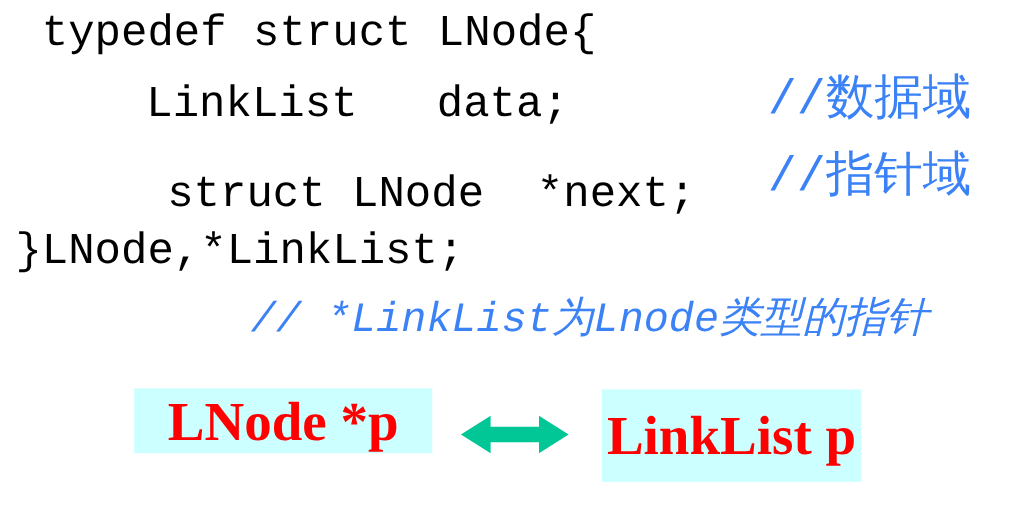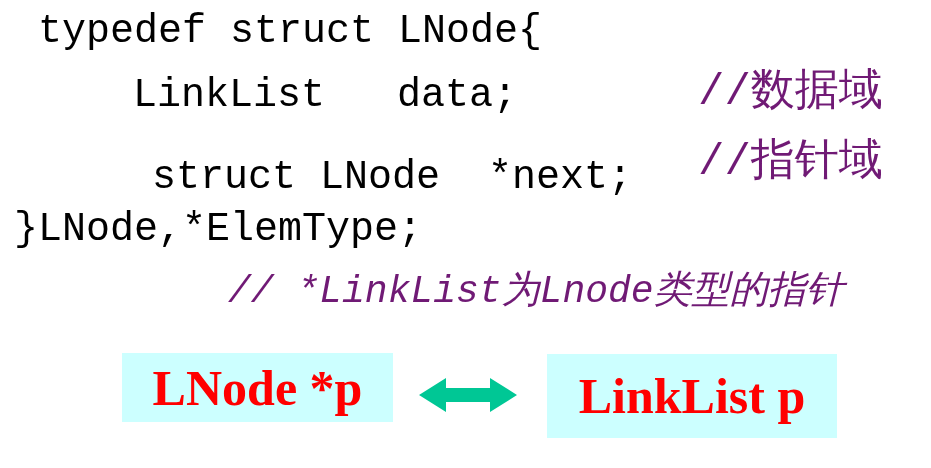--- a/index.html
+++ b/index.html
@@ -14,39 +14,39 @@
   }
   .code-line {
     position: absolute;
     white-space: pre;
     font-size: 40px;
     line-height: 44px;
     color: #000000;
     font-family: "Liberation Mono", "DejaVu Sans Mono", monospace;
   }
   .comment {
-    color: #701a75;
+    color: #3b82f6;
   }
   #line-1 { left: 38px;  top: 10px;  }
   #line-2 { left: 133px; top: 74px;  }
   #line-3 { left: 152px; top: 156px; }
   #line-4 { left: 14px;  top: 208px; }
   #line-5 { left: 228px; top: 270px; font-size: 38px; font-style: italic; }
   #comment-2 { left: 698px; top: 70px;  font-size: 44px; }
   #comment-3 { left: 698px; top: 140px; font-size: 44px; }
 
   .equiv-box {
     position: absolute;
     background: #ccffff;
     display: flex;
     align-items: center;
     justify-content: center;
   }
-  #equiv-box-lnode    { left: 122px; top: 353px; width: 271px; height: 69px; }
-  #equiv-box-linklist { left: 547px; top: 354px; width: 290px; height: 84px; }
+  #equiv-box-lnode    { left: 122px; top: 353px; width: 271px; height: 59px; }
+  #equiv-box-linklist { left: 547px; top: 354px; width: 236px; height: 84px; }
   .equiv-label {
     font-family: "Liberation Serif", "DejaVu Serif", serif;
     font-weight: bold;
     font-size: 50px;
     color: #ff0000;
     white-space: pre;
   }
   #double-arrow {
     position: absolute;
     left: 419px;
@@ -71,21 +71,21 @@
 
   <div class="code-block">
     <div class="code-line" id="line-1">typedef struct LNode{</div>
 
     <div class="code-line" id="line-2">LinkList   data;</div>
     <div class="code-line comment" id="comment-2">//数据域</div>
 
     <div class="code-line" id="line-3">struct LNode  *next;</div>
     <div class="code-line comment" id="comment-3">//指针域</div>
 
-    <div class="code-line" id="line-4">}LNode,*ElemType;</div>
+    <div class="code-line" id="line-4">}LNode,*LinkList;</div>
 
     <div class="code-line comment" id="line-5">// *LinkList为Lnode类型的指针</div>
   </div>
 
   <div class="equiv-box" id="equiv-box-lnode">
     <span class="equiv-label">LNode *p</span>
   </div>
 
   <svg id="double-arrow" viewBox="0 0 98 38" preserveAspectRatio="none">
     <polygon points="0,19 27,2 27,12 71,12 71,2 98,19 71,36 71,26 27,26 27,36" fill="#00c795"></polygon>

